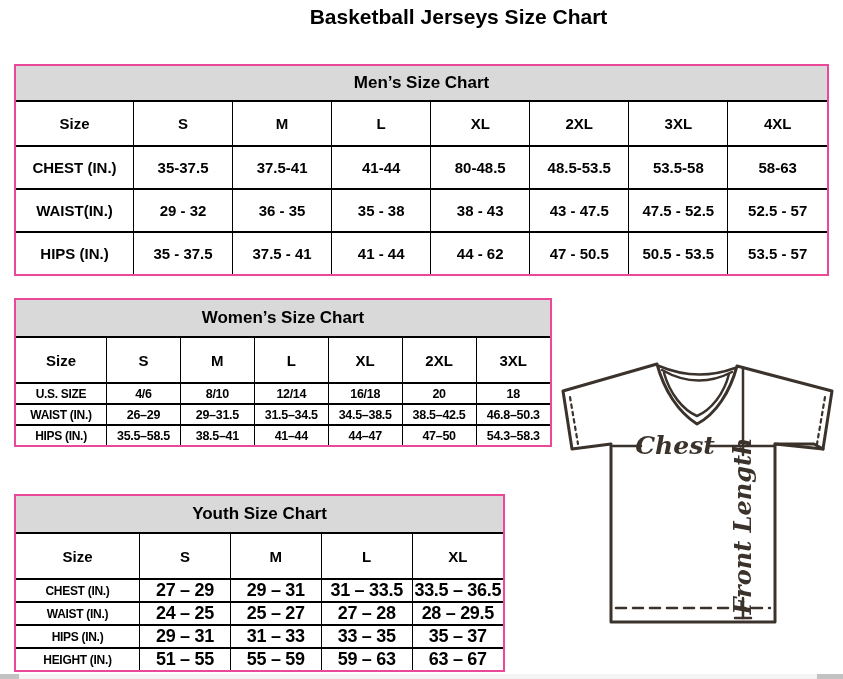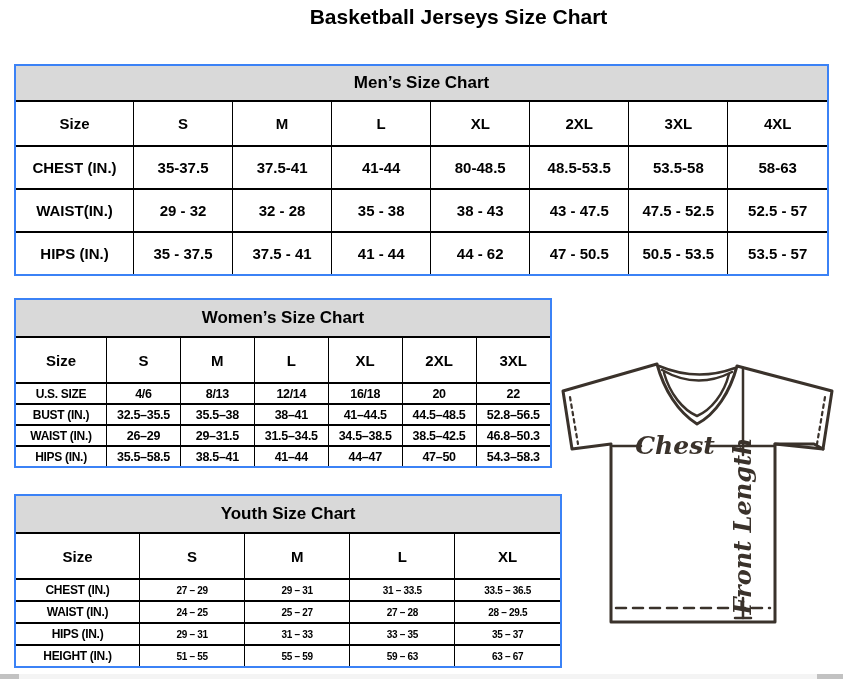--- a/index.html
+++ b/index.html
@@ -15,21 +15,21 @@
   .page-title {
     position:absolute; top:5px; left:0; width:843px;
     text-align:center;
     font-size:21px; font-weight:bold;
     letter-spacing:0px;
     padding-left:37px;
   }
 
   .chart-box {
     position:absolute;
-    border:2px solid #3b82f6;
+    border:2px solid #ec4899;
     background:#fff;
     box-sizing:border-box;
   }
   .chart-title {
     background:#d9d9d9;
     border-bottom:2px solid #000;
     display:flex; align-items:center; justify-content:center;
     font-weight:bold; font-size:17px;
   }
 
@@ -63,24 +63,24 @@
 
   
   #women-box { left:14px; top:298px; width:538px; }
   #women-box .chart-title { height:36px; }
   #women-box thead th { height:44px; font-size:15px; }
   #women-box tbody td { height:19px; font-size:12.5px; letter-spacing:-0.3px; }
   #women-box tbody td.label-col { font-size:12px; }
   #women-box .label-col { width:90px; }
 
   
-  #youth-box { left:14px; top:494px; width:548px; }
+  #youth-box { left:14px; top:494px; width:491px; }
   #youth-box .chart-title { height:36px; }
   #youth-box thead th { height:44px; font-size:15px; }
-  #youth-box tbody td { height:20px; font-size:10px; letter-spacing:-0.3px; }
+  #youth-box tbody td { height:20px; font-size:18px; letter-spacing:-0.3px; }
   #youth-box tbody td.label-col { font-size:12px; }
   #youth-box .label-col { width:123px; }
 
   
   #jersey-diagram {
     position:absolute; left:556px; top:358px;
     width:284px; height:306px;
   }
   #jersey-diagram text {
     font-family:"DejaVu Serif", "Liberation Serif", serif;
@@ -125,21 +125,21 @@
           <td>37.5-41</td>
           <td>41-44</td>
           <td>80-48.5</td>
           <td>48.5-53.5</td>
           <td>53.5-58</td>
           <td>58-63</td>
         </tr>
         <tr>
           <td class="label-col">WAIST(IN.)</td>
           <td>29 - 32</td>
-          <td>32 - 28</td>
+          <td>36 - 35</td>
           <td>35 - 38</td>
           <td>38 - 43</td>
           <td>43 - 47.5</td>
           <td>47.5 - 52.5</td>
           <td>52.5 - 57</td>
         </tr>
         <tr>
           <td class="label-col">HIPS (IN.)</td>
           <td>35 - 37.5</td>
           <td>37.5 - 41</td>
@@ -164,34 +164,25 @@
           <th>L</th>
           <th>XL</th>
           <th>2XL</th>
           <th>3XL</th>
         </tr>
       </thead>
       <tbody>
         <tr>
           <td class="label-col">U.S. SIZE</td>
           <td>4/6</td>
-          <td>8/13</td>
+          <td>8/10</td>
           <td>12/14</td>
           <td>16/18</td>
           <td>20</td>
-          <td>22</td>
-        </tr>
-        <tr>
-          <td class="label-col">BUST (IN.)</td>
-          <td>32.5–35.5</td>
-          <td>35.5–38</td>
-          <td>38–41</td>
-          <td>41–44.5</td>
-          <td>44.5–48.5</td>
-          <td>52.8–56.5</td>
+          <td>18</td>
         </tr>
         <tr>
           <td class="label-col">WAIST (IN.)</td>
           <td>26–29</td>
           <td>29–31.5</td>
           <td>31.5–34.5</td>
           <td>34.5–38.5</td>
           <td>38.5–42.5</td>
           <td>46.8–50.3</td>
         </tr>

